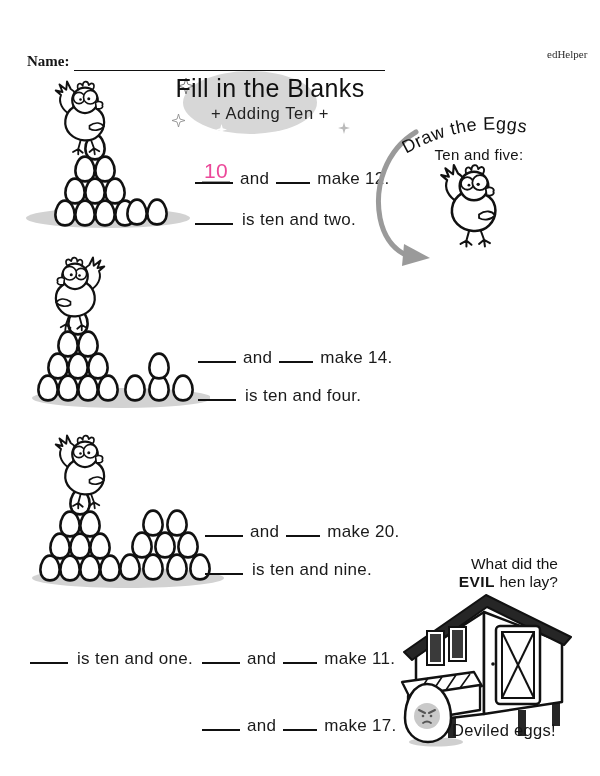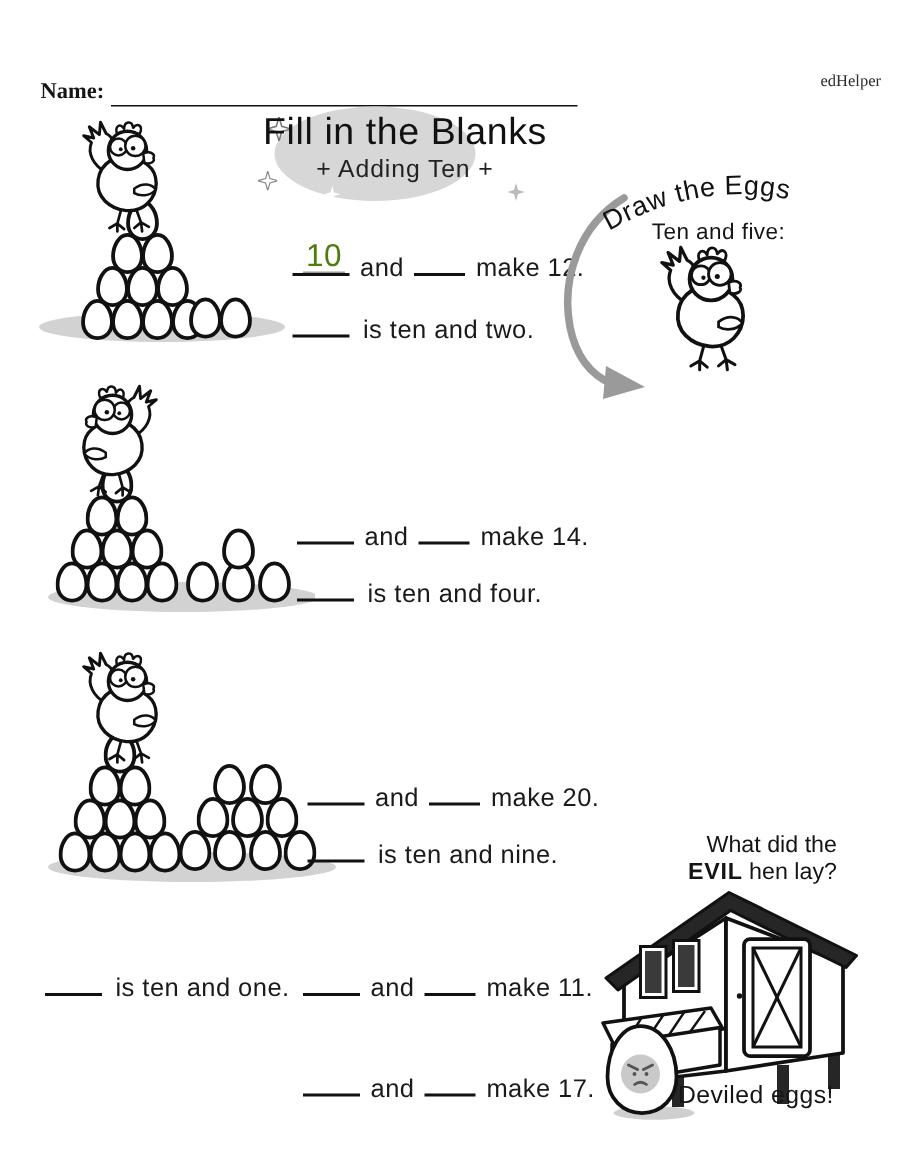--- a/index.html
+++ b/index.html
@@ -13,21 +13,21 @@
   #title-ellipse{left:183px;top:71px;width:134px;height:63px;background:#d7d7d7;border-radius:50%;}
   #title{left:150px;top:74px;width:240px;text-align:center;font-size:25px;letter-spacing:.4px;color:#111;}
   #subtitle{left:150px;top:104px;width:240px;text-align:center;font-size:16.5px;letter-spacing:.6px;color:#222;}
   
   .line{position:absolute;font-size:17px;letter-spacing:.3px;white-space:nowrap;color:#1a1a1a;}
   .blank{display:inline-block;width:38px;height:.9em;border-bottom:2.2px solid #111;position:relative;}
   .blank.sm{width:34px;}
   .word{margin:0 7px;}
   .tail{margin-left:7px;}
   .lead{margin-left:9px;}
-  .prefill{position:absolute;left:7px;bottom:0;font-size:21px;color:#4d7c0f;border-bottom:1.6px solid #9a9a9a;line-height:1;padding:0 2px;}
+  .prefill{position:absolute;left:7px;bottom:0;font-size:21px;color:#ec4899;border-bottom:1.6px solid #9a9a9a;line-height:1;padding:0 2px;}
   
   #ten-five{left:424px;top:146px;width:110px;text-align:center;font-size:15px;letter-spacing:.3px;}
   
   #riddle-q{left:438px;top:555px;width:120px;text-align:right;font-size:15.5px;line-height:1.15;}
   #riddle-q b{font-weight:800;letter-spacing:.5px;}
   #riddle-a{left:452px;top:721px;font-size:16.5px;letter-spacing:.3px;}
   svg{display:block;}
   text{font-family:"Liberation Sans",sans-serif;}
 </style>
 </head>

